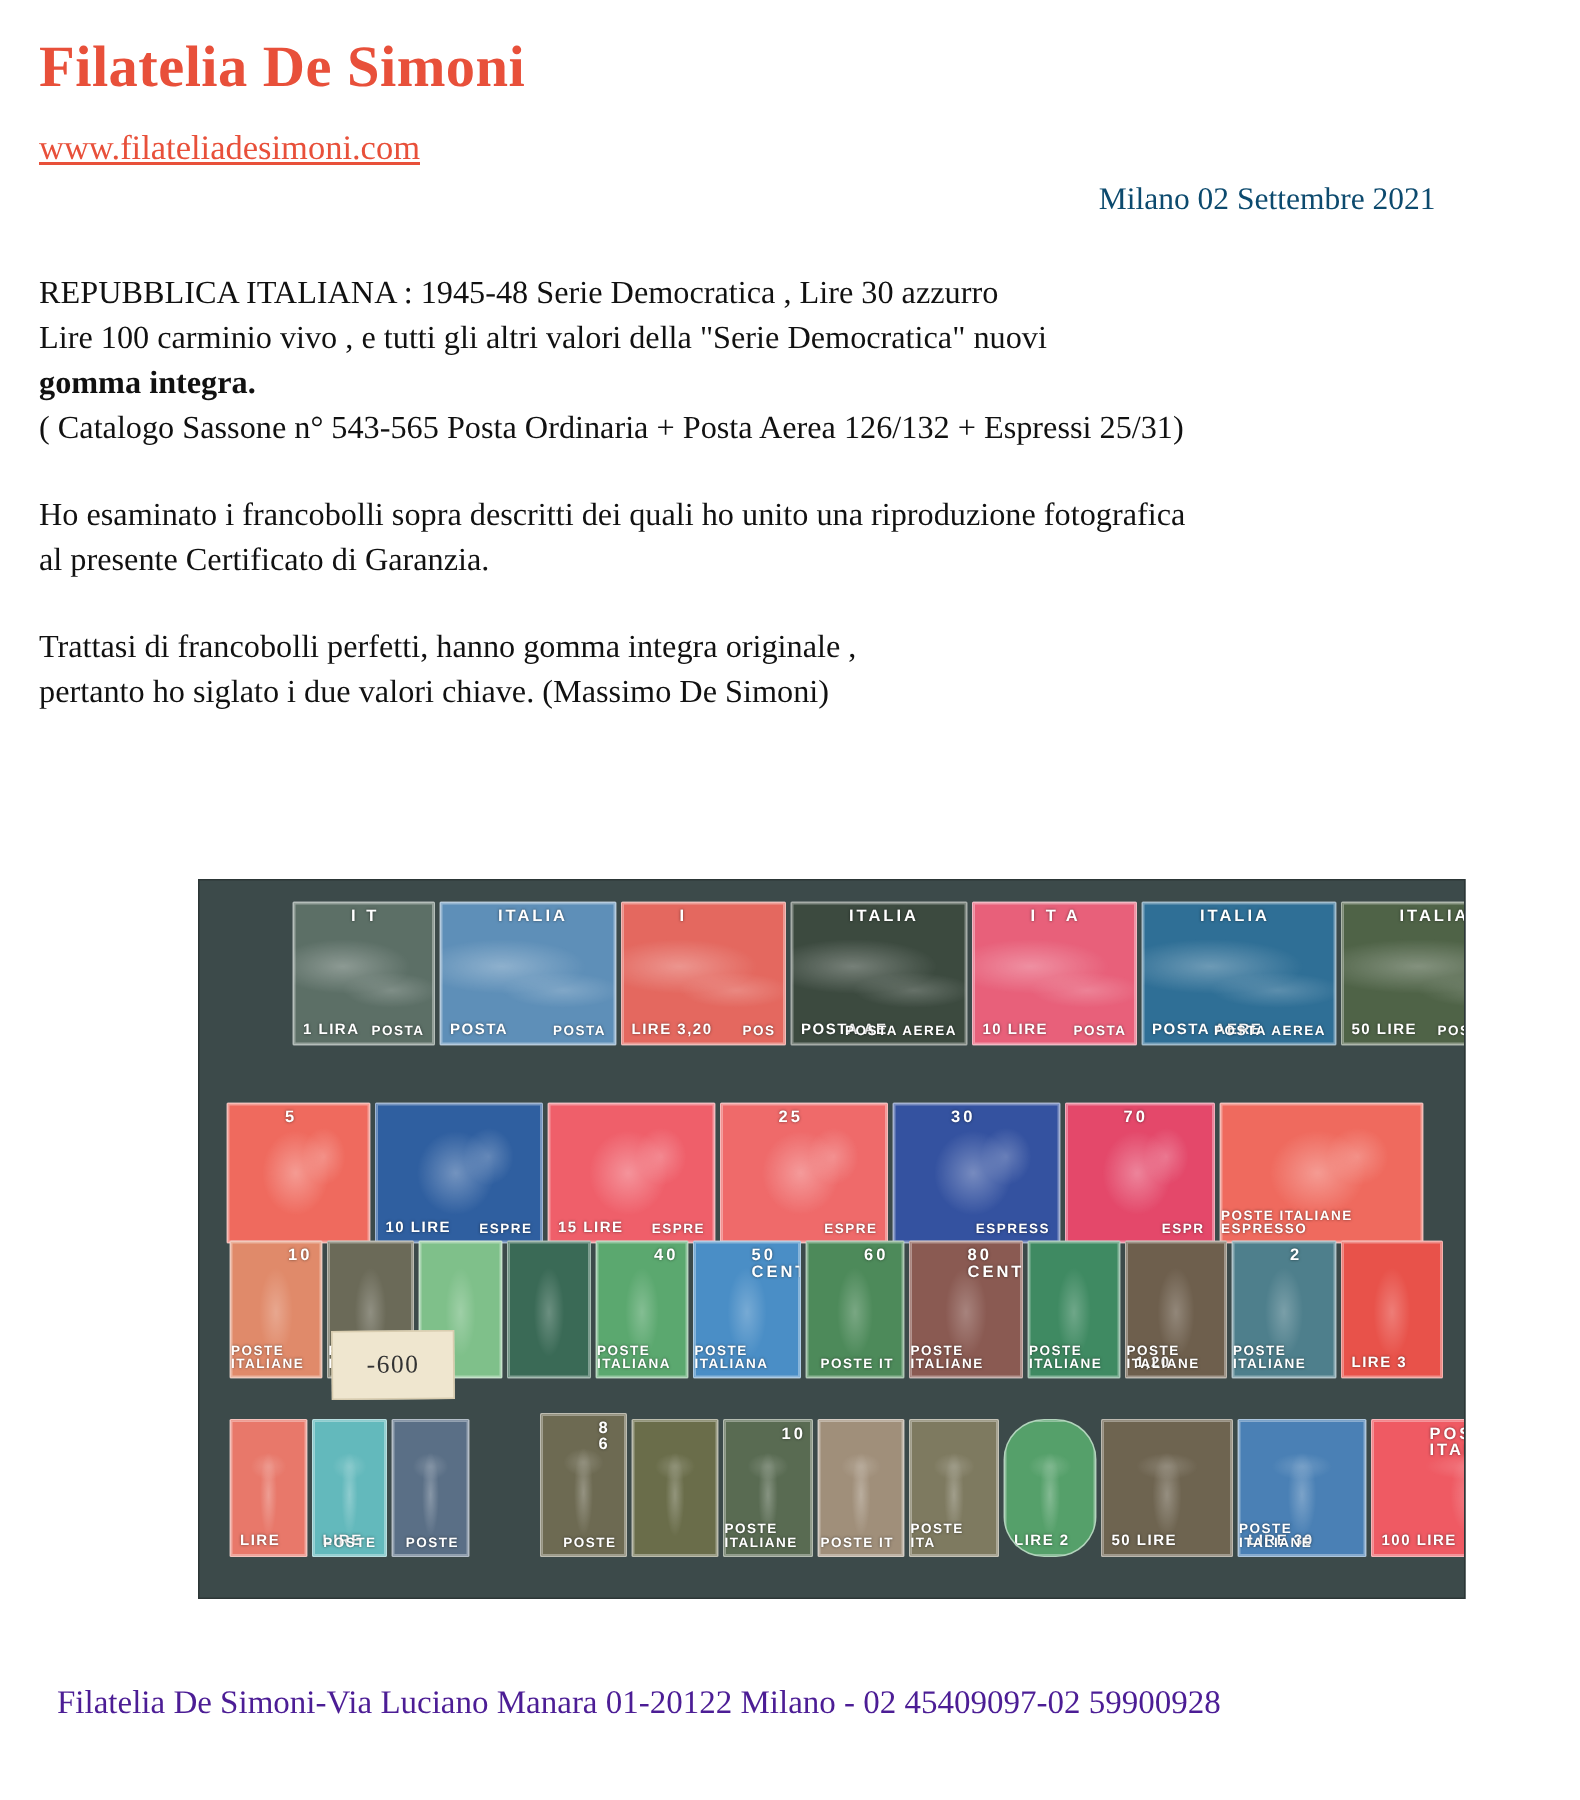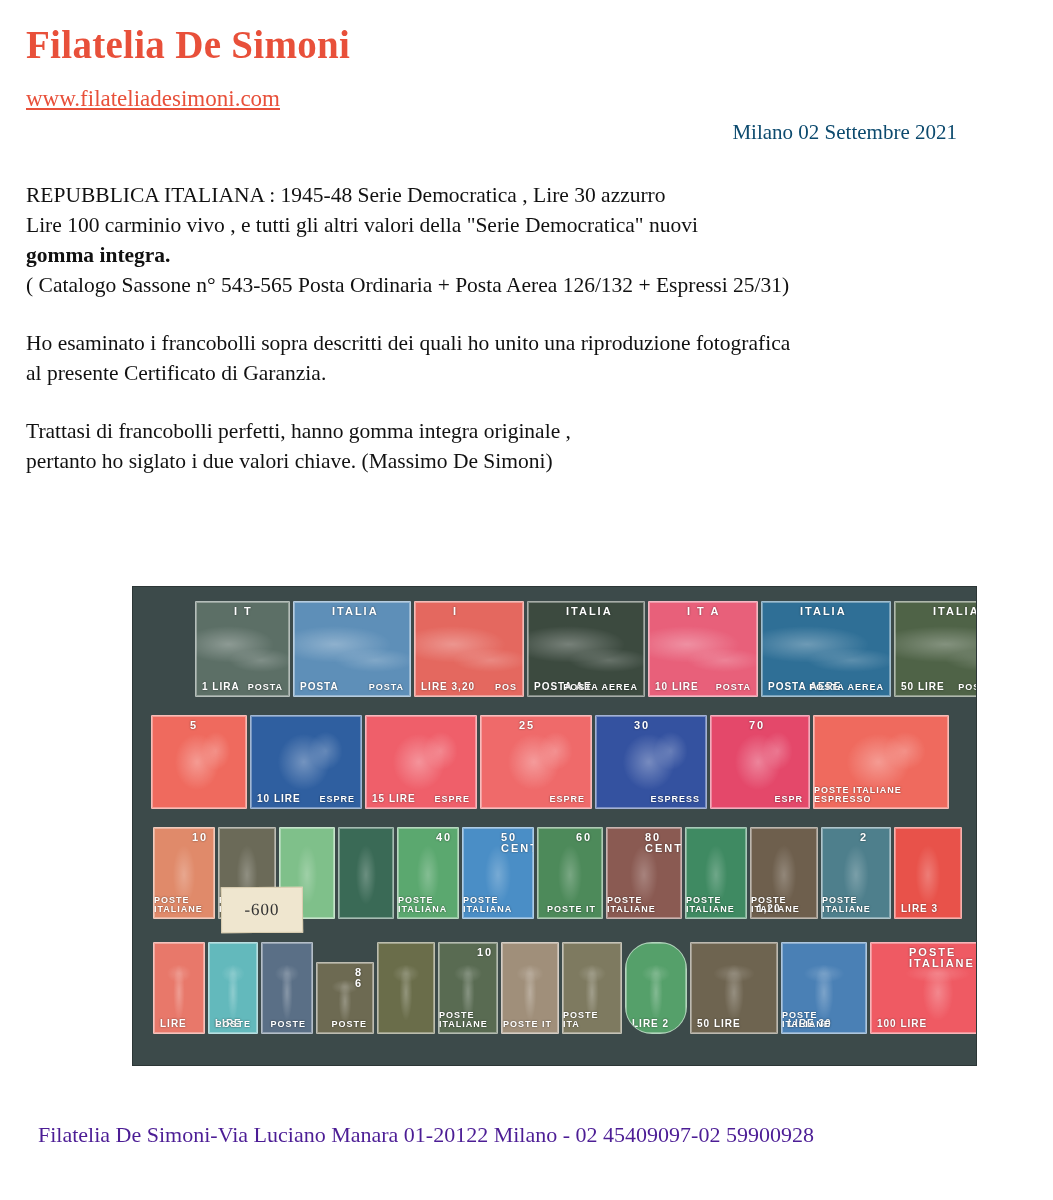--- a/index.html
+++ b/index.html
@@ -270,21 +270,21 @@
     <div class="stamp-row row2" id="row-1">
         <div class="stamp" style="width: 96px; height: 94px; background: rgb(239, 106, 94);">
           <div class="motif horse"></div>
           <span class="val top-label">5</span>
         </div>
         <div class="stamp" style="width: 112px; height: 94px; background: rgb(47, 95, 160);">
           <div class="motif horse"></div>
           <span class="val bottom-label">10 LIRE</span>
           <span class="val bottom-right">ESPRE</span>
         </div>
-        <div class="stamp" style="width: 112px; height: 94px; background: rgb(239, 95, 106);">
+        <div class="stamp" style="width: 112px; height: 94px; background: rgb(239, 95, 106); margin-top: 20px;">
           <div class="motif horse"></div>
           <span class="val bottom-label">15 LIRE</span>
           <span class="val bottom-right">ESPRE</span>
         </div>
         <div class="stamp" style="width: 112px; height: 94px; background: rgb(239, 106, 106);">
           <div class="motif horse"></div>
           <span class="val top-label">25</span>
           <span class="val bottom-right">ESPRE</span>
         </div>
         <div class="stamp" style="width: 112px; height: 94px; background: rgb(52, 82, 160);">
@@ -364,21 +364,21 @@
         </div>
         <div class="stamp" style="width: 50px; height: 92px; background: rgb(99, 185, 188);">
           <div class="motif plant"></div>
           <span class="val bottom-label">LIRE</span>
           <span class="val bottom-right">POSTE</span>
         </div>
         <div class="stamp" style="width: 52px; height: 92px; background: rgb(90, 111, 134);">
           <div class="motif plant"></div>
           <span class="val bottom-right">POSTE</span>
         </div>
-        <div class="stamp" style="width: 58px; height: 72px; background: rgb(109, 106, 82);">
+        <div class="stamp" style="width: 58px; height: 96px; background: rgb(109, 106, 82); margin-left: 44px;">
           <div class="motif plant"></div>
           <span class="val top-label">8 6</span>
           <span class="val bottom-right">POSTE</span>
         </div>
         <div class="stamp" style="width: 58px; height: 92px; background: rgb(106, 109, 74);">
           <div class="motif plant"></div>
         </div>
         <div class="stamp" style="width: 60px; height: 92px; background: rgb(89, 107, 82);">
           <div class="motif plant"></div>
           <span class="val top-label">10</span>

